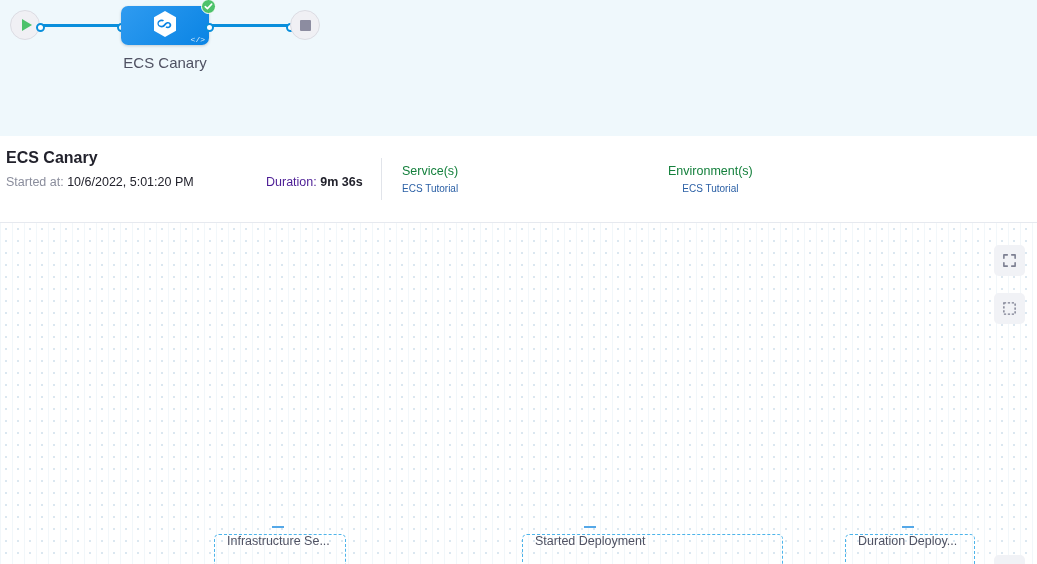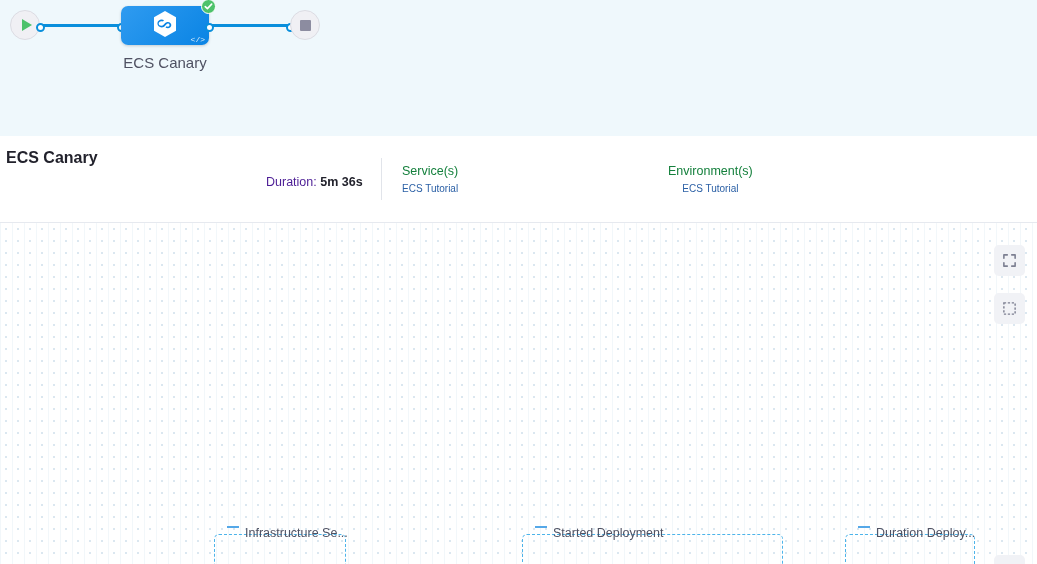--- a/index.html
+++ b/index.html
@@ -107,23 +107,23 @@
     overflow: hidden;
   }
 
   .group-box {
     position: absolute; top: 311px;
     border: 1px dashed #4db4ea; border-radius: 5px;
     background: rgba(255,255,255,0.0);
   }
   .group-label {
     position: absolute; top: -9px; left: 10px;
-    display: flex; gap: 6px;
+    display: flex; align-items: center; gap: 6px;
     background: transparent; padding: 0 2px;
-    font-size: 12.5px; color: #4f5162; white-space: nowrap;
+    font-size: 12.5px; color: #4f5162; white-space: nowrap; flex-direction: column;
   }
   .group-dash {
     display: inline-block; width: 12px; height: 2px; background: #55a8e8;
   }
 
   
   .ctrl {
     position: absolute; right: 12px; width: 31px;
     background: #f1f2f6; border-radius: 5px;
     display: flex; align-items: center; justify-content: center;
@@ -174,24 +174,28 @@
     <div class="end-circle" style="left:290px;">
       <div class="stop-sq"></div>
     </div>
 
     <div class="mini-label">ECS Canary</div>
   </div>
 
   <div class="info-header">
     <div class="run-title">ECS Canary</div>
 
+    <div class="started-row">
+      <span class="muted">Started at:</span>
+      <span>10/6/2022, 5:01:20 PM</span>
+    </div>
 
     <div class="duration-row">
       <span class="muted">Duration:</span>
-      <span>5m 36s</span>
+      <span>9m 36s</span>
     </div>
 
     <div class="vdiv"></div>
 
     <div class="meta-col" style="left:402px;">
       <div class="meta-title">Service(s)</div>
       <div class="meta-link">ECS Tutorial</div>
     </div>
 
     <div class="meta-col" style="left:668px;text-align:center;">

